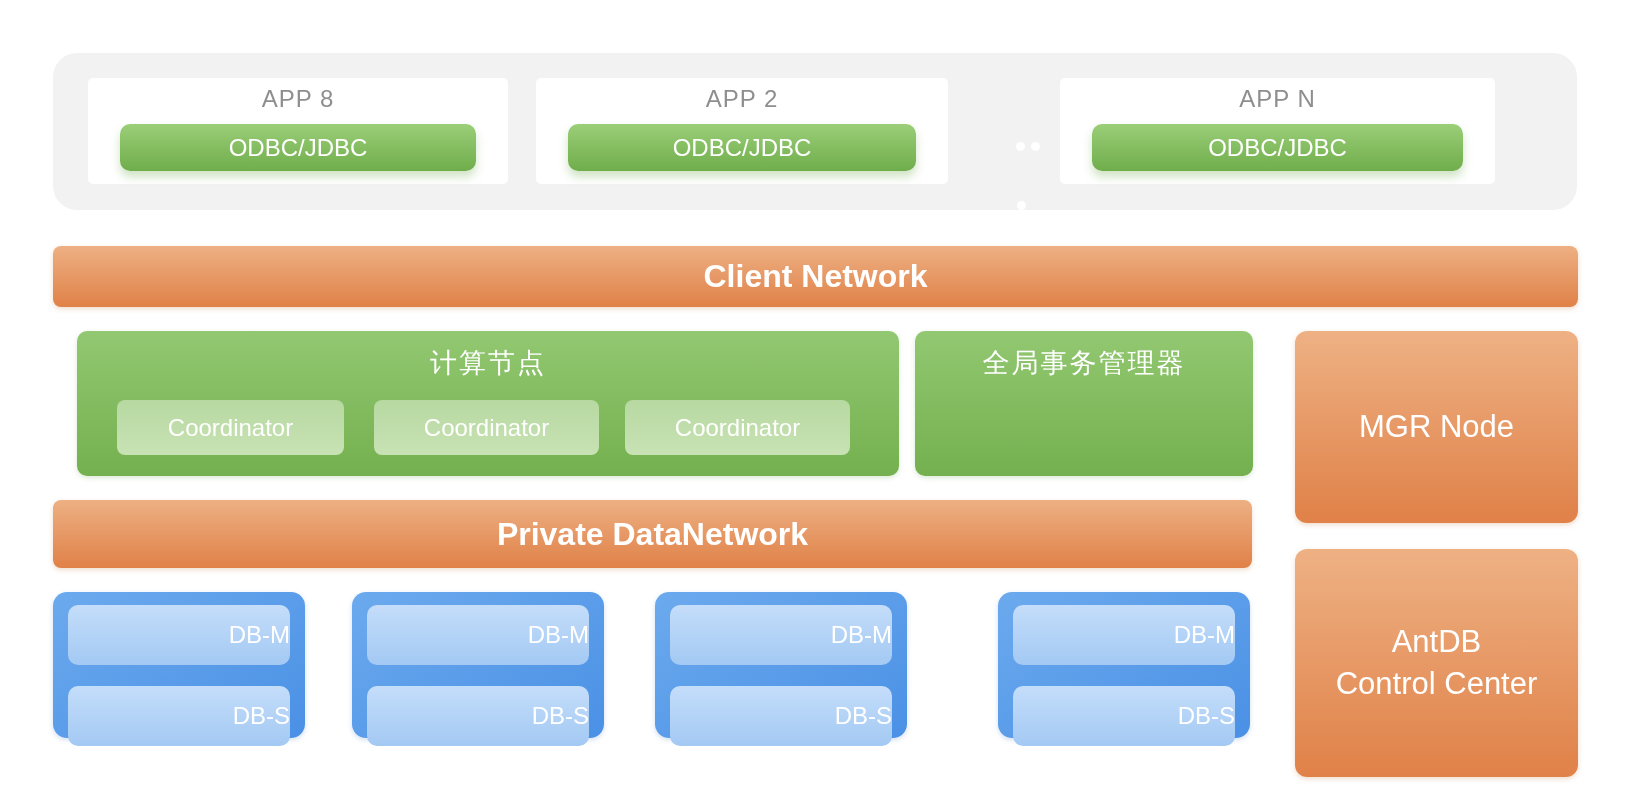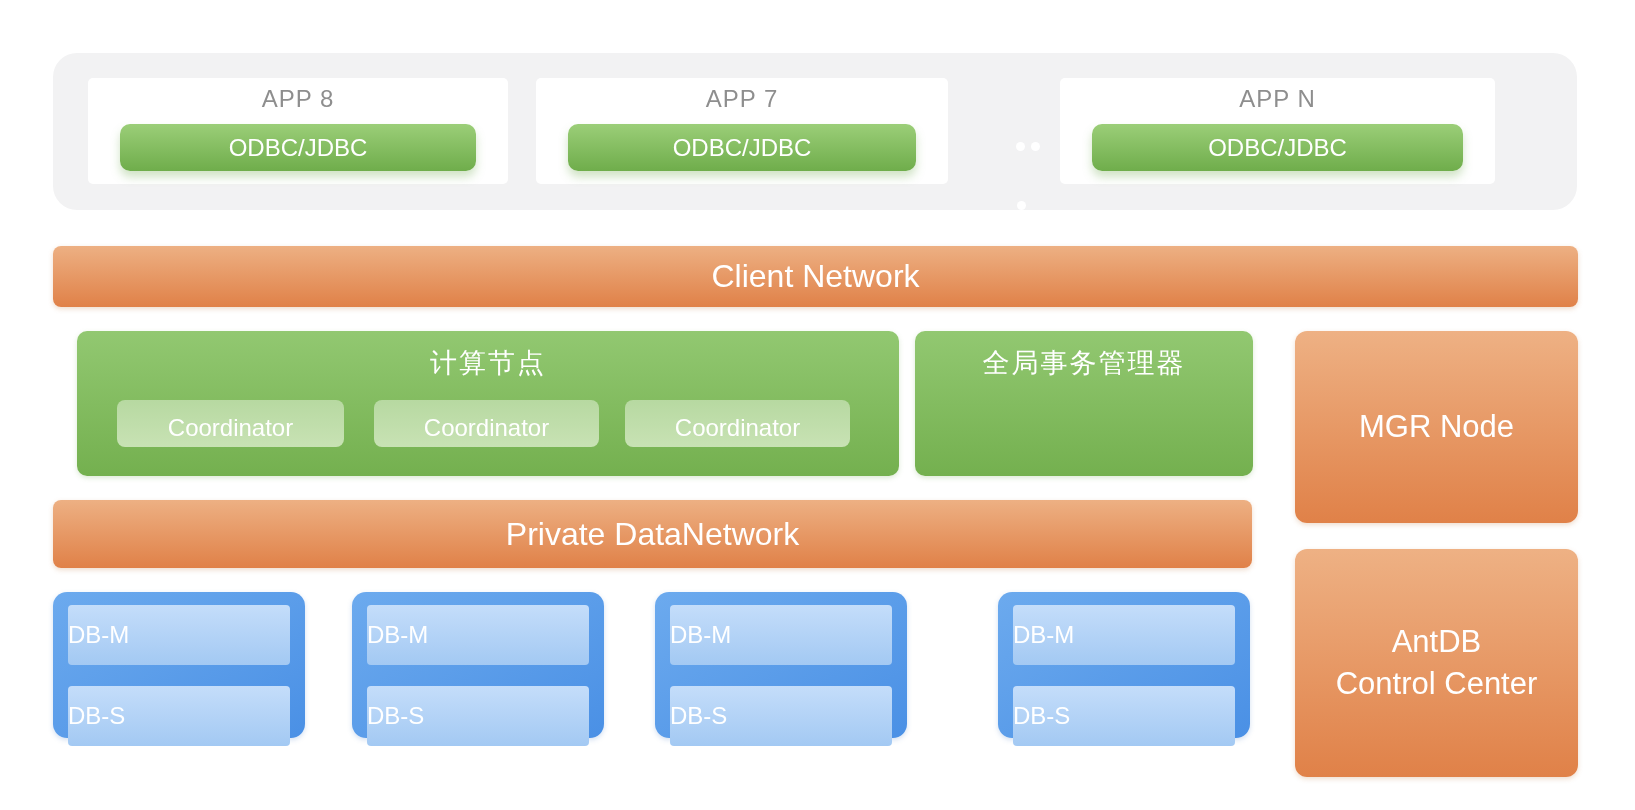--- a/index.html
+++ b/index.html
@@ -58,21 +58,21 @@
 
   
   .bar {
     display: flex;
     align-items: center;
     justify-content: center;
     background: linear-gradient(180deg, #edb083 0%, #e08148 100%);
     border-radius: 8px;
     color: #ffffff;
     font-size: 32px;
-    font-weight: 400;
+    font-weight: 700;
     box-shadow: 0 2px 5px rgba(190, 120, 60, 0.25);
   }
   .client-bar  { left: 53px; top: 246px; width: 1525px; height: 61px; }
   .private-bar { left: 53px; top: 500px; width: 1199px; height: 68px; }
 
   
   .green-box {
     background: linear-gradient(180deg, #92c871 0%, #74b04f 100%);
     border-radius: 10px;
     box-shadow: 0 2px 5px rgba(120, 170, 90, 0.25);
@@ -82,21 +82,21 @@
   .green-title {
     position: absolute; left: 0; right: 0; top: 14px;
     text-align: center;
     color: #ffffff;
     font-size: 27px;
     font-weight: 500;
     letter-spacing: 2px;
   }
   .inner-green {
     position: absolute;
-    top: 69px; height: 47px;
+    top: 69px; height: 55px;
     background: linear-gradient(180deg, #b7d9a1 0%, #c8e2b4 100%);
     border-radius: 8px;
     color: #ffffff;
     font-size: 24px;
     line-height: 55px;
     text-align: center;
   }
   .coord-1 { left: 40px;  width: 227px; }
   .coord-2 { left: 297px; width: 225px; }
   .coord-3 { left: 548px; width: 225px; }
@@ -127,41 +127,41 @@
     box-shadow: 0 2px 5px rgba(80, 130, 200, 0.25);
   }
   .db-box-1 { left: 53px; }
   .db-box-2 { left: 352px; }
   .db-box-3 { left: 655px; }
   .db-box-4 { left: 998px; }
   .db-inner {
     position: absolute;
     left: 15px; right: 15px; height: 60px;
     background: linear-gradient(180deg, #c4ddfa 0%, #a3c9f3 100%);
-    border-radius: 4px;
+    border-radius: 10px;
     color: #ffffff;
     font-size: 24px;
     line-height: 60px;
-    text-align: left;
+    text-align: right;
   }
   .db-inner-m { top: 13px; }
   .db-inner-s { top: 78px; margin-top: 16px; }
 </style>
 </head>
 <body>
 
 <div class="canvas">
 
   <div class="abs gray-panel">
     <div class="app-card app-card-1">
       <div class="app-title">APP 8</div>
       <div class="app-btn">ODBC/JDBC</div>
     </div>
     <div class="app-card app-card-2">
-      <div class="app-title">APP 7</div>
+      <div class="app-title">APP 2</div>
       <div class="app-btn">ODBC/JDBC</div>
     </div>
     <div class="app-card app-card-3">
       <div class="app-title">APP N</div>
       <div class="app-btn">ODBC/JDBC</div>
     </div>
     <div class="dot" style="left: 963px; top: 89px;"></div>
     <div class="dot" style="left: 978px; top: 89px;"></div>
     <div class="dot" style="left: 964px; top: 148px;"></div>
   </div>

